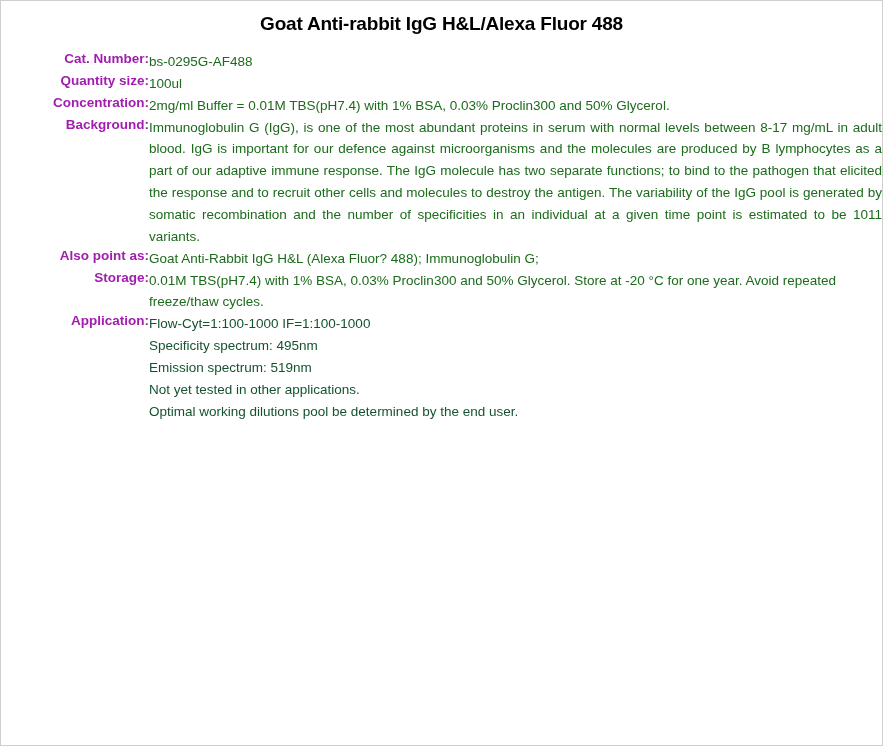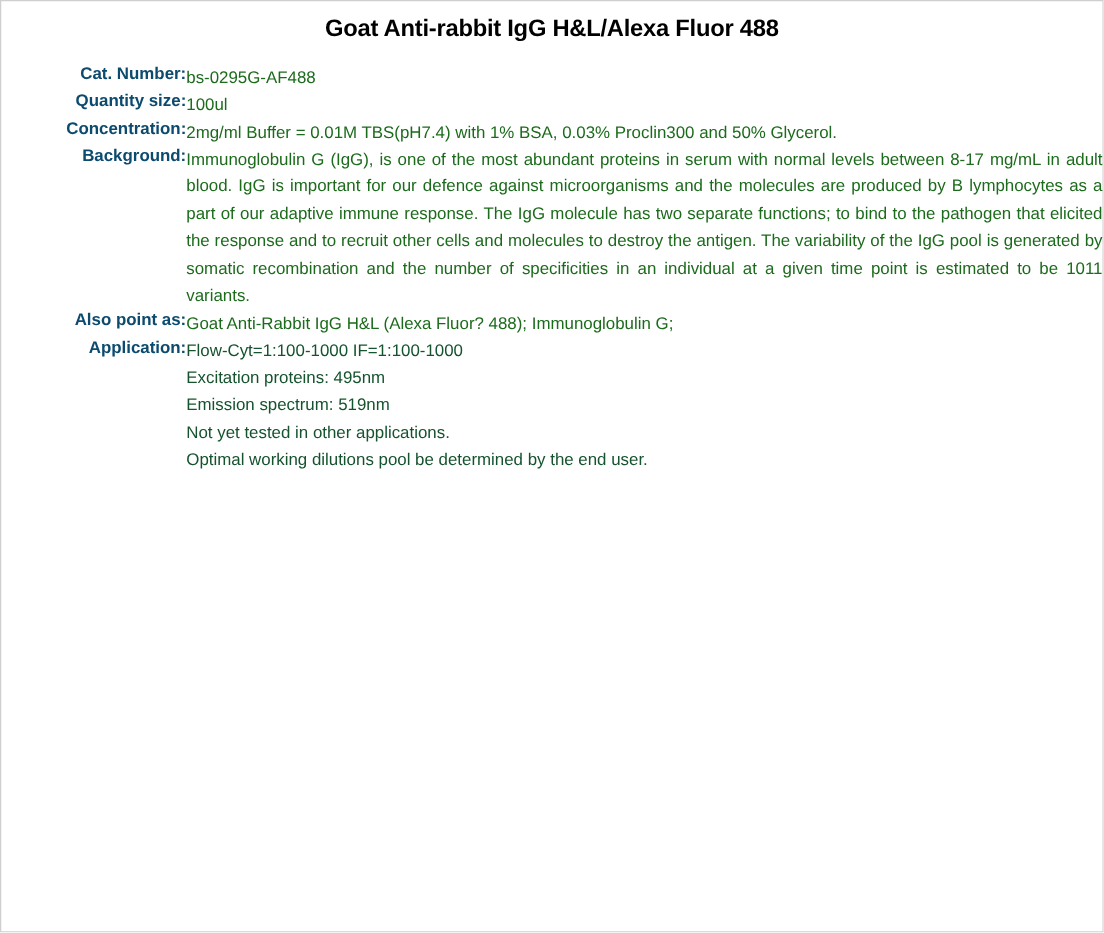--- a/index.html
+++ b/index.html
@@ -41,21 +41,21 @@
   table.spec td {
     vertical-align: top;
     padding: 0;
   }
   td.label {
     width: 148px;
     text-align: right;
     padding-right: 10px;
     font-weight: bold;
     font-size: 13.5px;
-    color: #0c4a6e;
+    color: #a21caf;
     white-space: nowrap;
     padding-top: 18px;
   }
   td.value {
     padding-left: 4px;
     padding-right: 30px;
     font-size: 13.5px;
     color: #1c6b1c;
     line-height: 1.62;
     padding-top: 18px;
@@ -122,26 +122,30 @@
         <td class="label">Background:</td>
         <td class="value justify">Immunoglobulin G (IgG), is one of the most abundant proteins in serum with normal levels between 8-17 mg/mL in adult blood. IgG is important for our defence against microorganisms and the molecules are produced by B lymphocytes as a part of our adaptive immune response. The IgG molecule has two separate functions; to bind to the pathogen that elicited the response and to recruit other cells and molecules to destroy the antigen. The variability of the IgG pool is generated by somatic recombination and the number of specificities in an individual at a given time point is estimated to be 1011 variants.</td>
       </tr>
 
       <tr>
         <td class="label">Also point as:</td>
         <td class="value">Goat Anti-Rabbit IgG H&amp;L (Alexa Fluor? 488); Immunoglobulin G;</td>
       </tr>
 
 
+      <tr>
+        <td class="label">Storage:</td>
+        <td class="value val-dark">0.01M TBS(pH7.4) with 1% BSA, 0.03% Proclin300 and 50% Glycerol. Store at -20 °C for one year. Avoid repeated freeze/thaw cycles.</td>
+      </tr>
 
       <tr>
         <td class="label">Application:</td>
         <td class="value val-dark">
           <span class="app-line">Flow-Cyt=1:100-1000  IF=1:100-1000</span>
-          <span class="app-line">Excitation proteins: 495nm</span>
+          <span class="app-line">Specificity spectrum: 495nm</span>
           <span class="app-line">Emission spectrum: 519nm</span>
           <span class="app-line">Not yet tested in other applications.</span>
           <span class="app-line">Optimal working dilutions pool be determined by the end user.</span>
         </td>
       </tr>
 
     </tbody>
   </table>
 
 </div>

